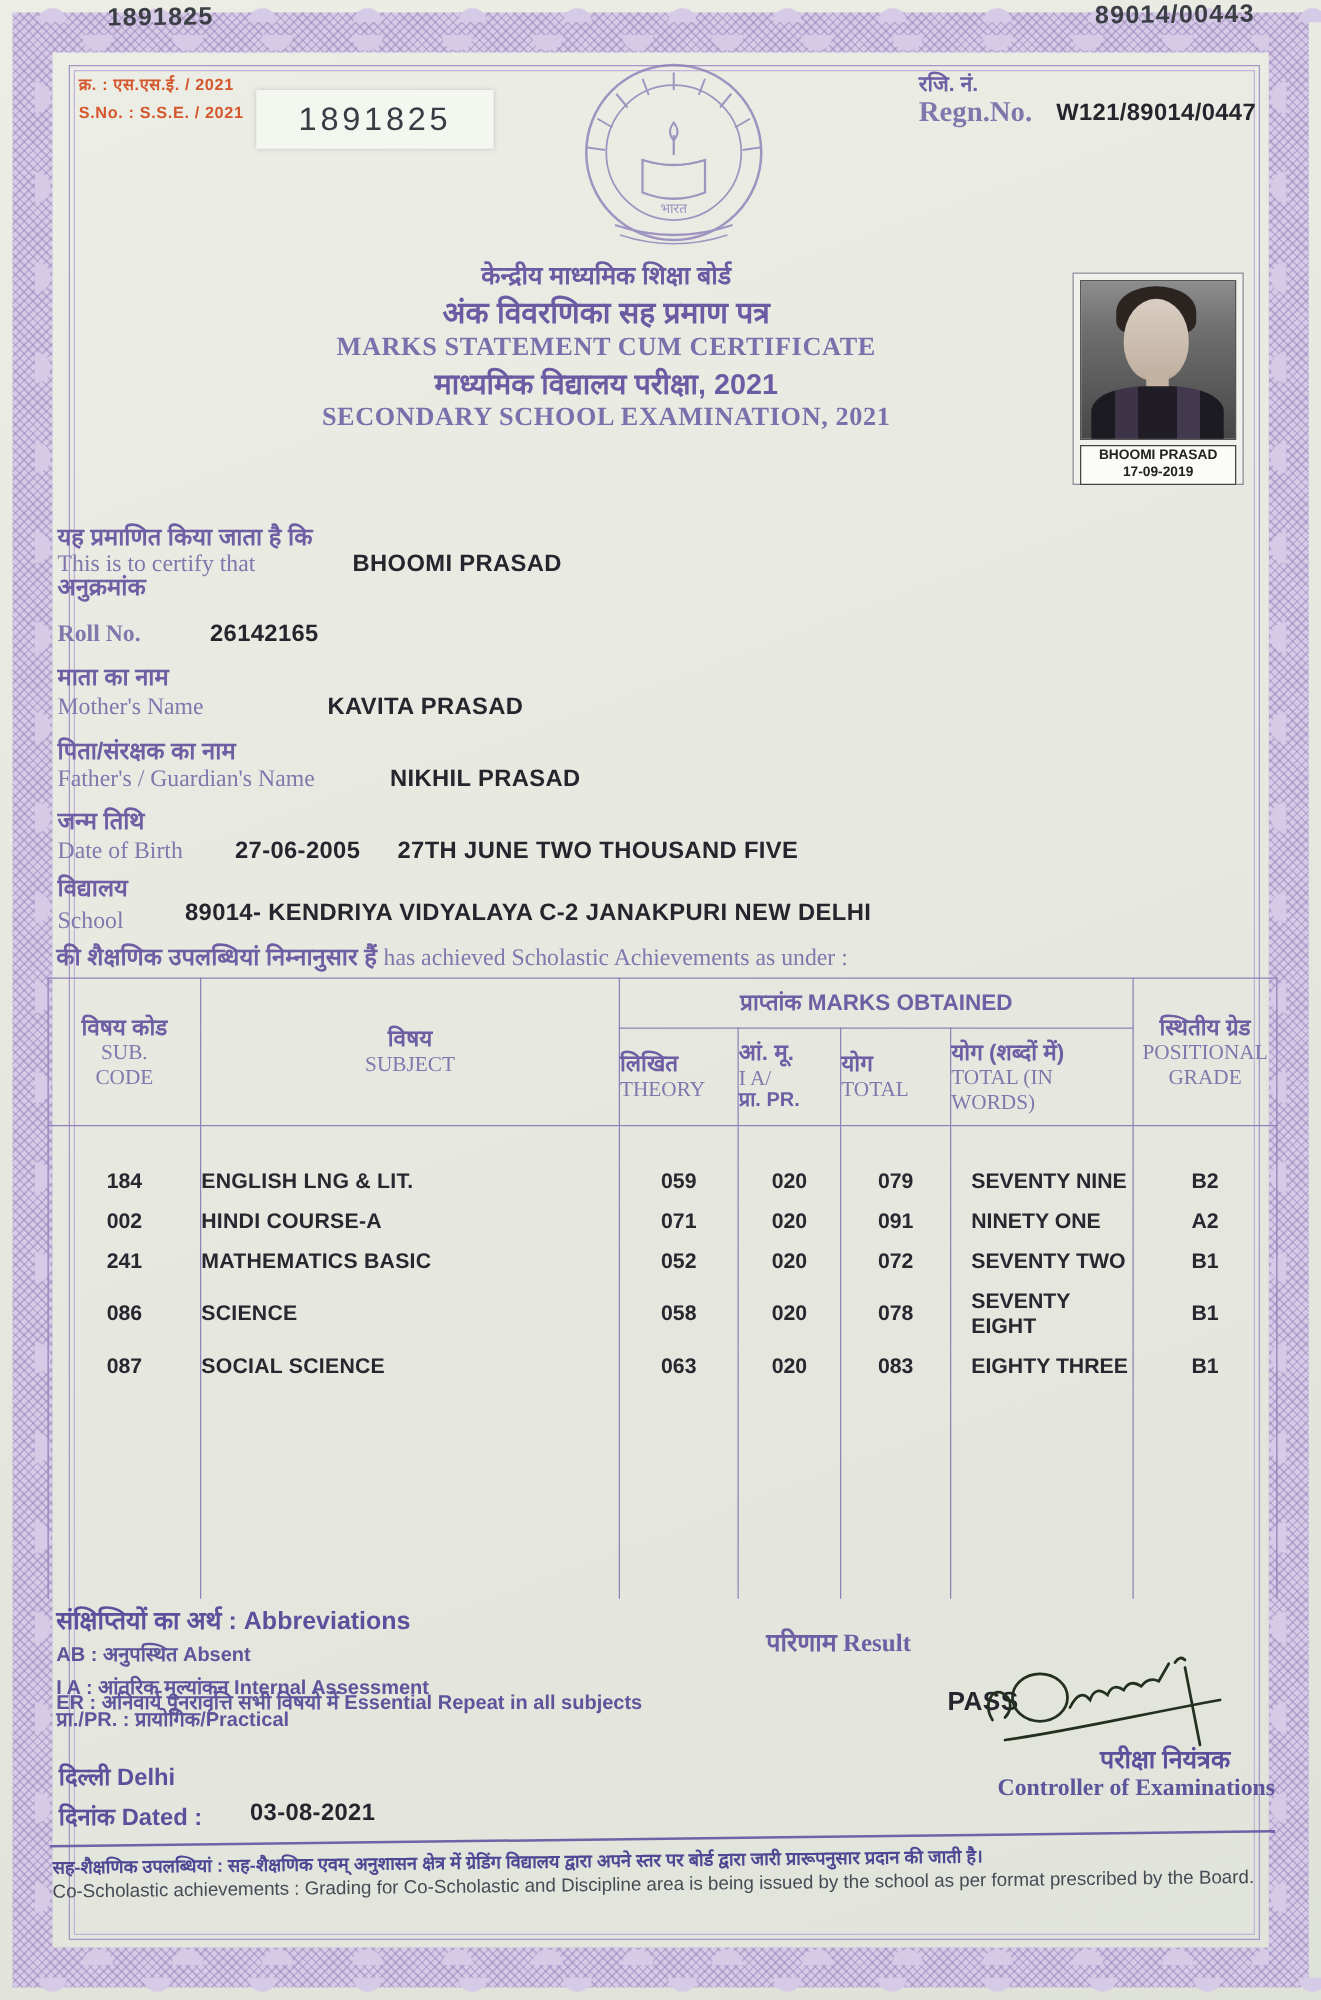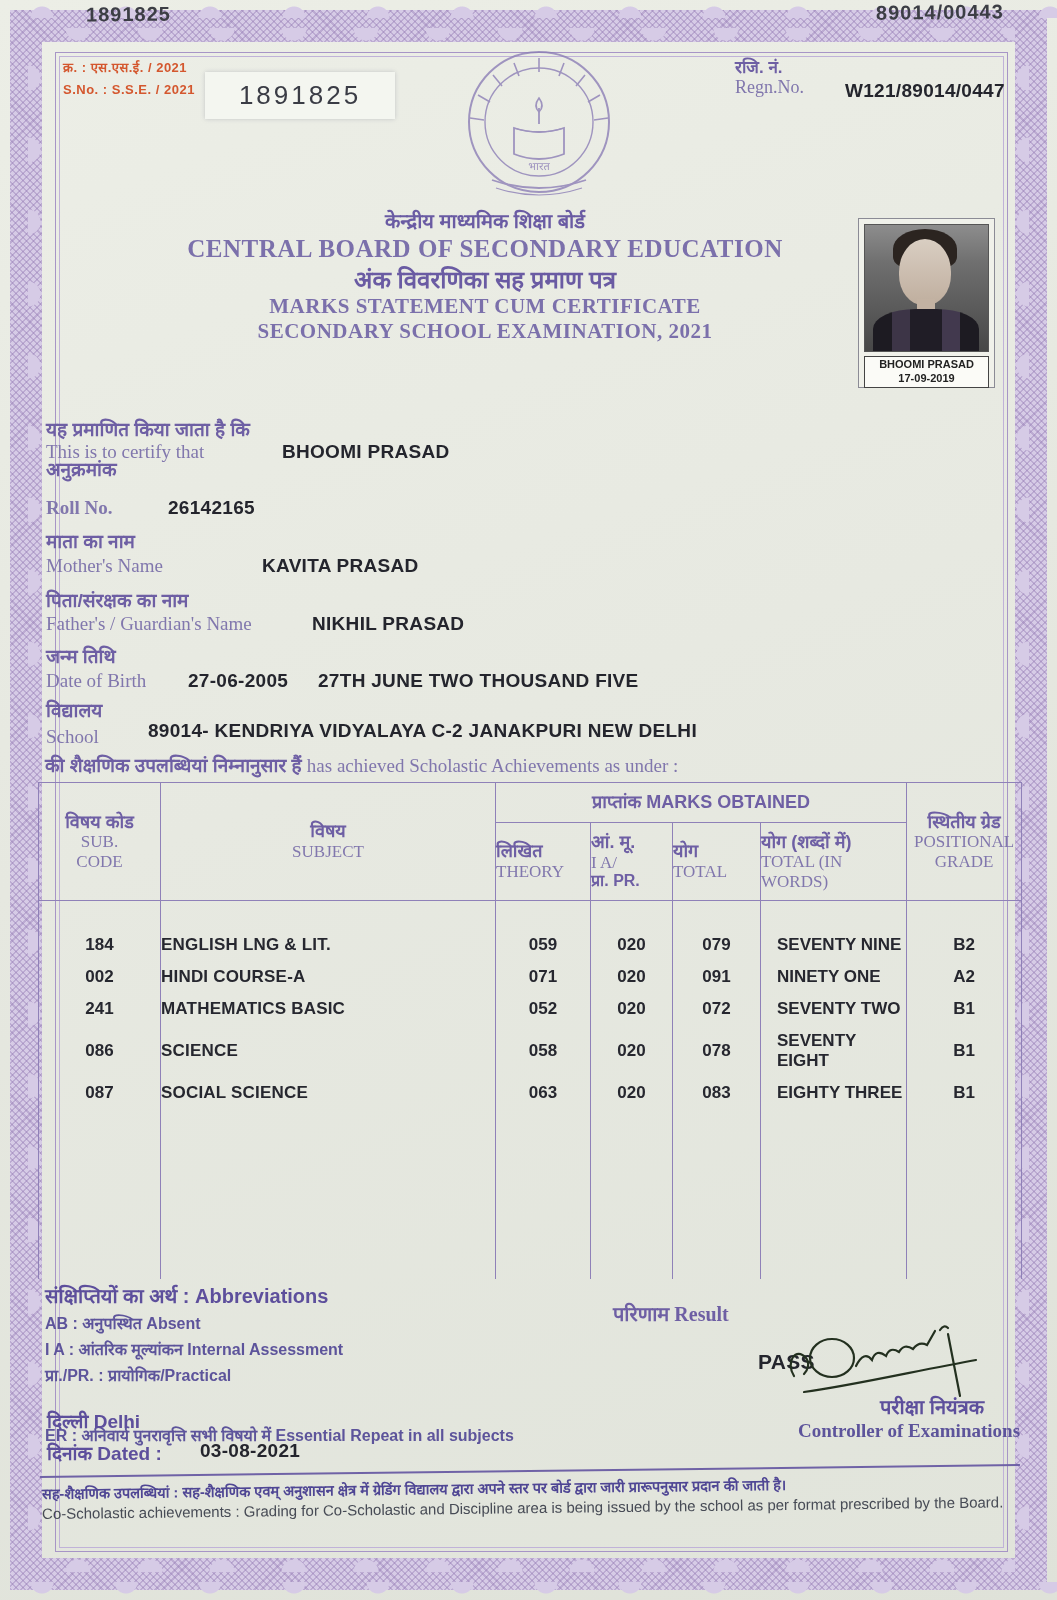--- a/index.html
+++ b/index.html
@@ -65,21 +65,21 @@
   
   .red-line{ color:#d4572e; font-size:13px; font-weight:bold; letter-spacing:.5px; filter:blur(.4px); }
   .serial-box{
     left:205px; top:72px; width:190px; height:47px;
     background:#f4f6f0; box-shadow:0 0 4px rgba(120,120,140,.35);
     display:flex; align-items:center; justify-content:center;
     font-size:26px; color:#3a3c45; letter-spacing:3px; font-weight:500;
   }
   
   .regn-hi{ left:735px; top:55px; font-size:17px; font-weight:bold; }
-  .regn-en{ left:735px; top:77px; font-size:18px; font-weight:normal; }
+  .regn-en{ left:735px; top:77px; font-size:23px; font-weight:bold; }
   .regn-val{ left:845px; top:80px; font-size:19px; }
   
   .titles{ left:70px; top:210px; width:830px; text-align:center; line-height:1.18; }
   .t-board-hi{ font-size:20px; font-weight:bold; color:#6a5ba3; }
   .t-board-en{ font-size:25px; font-weight:bold; color:#7b70ab; font-family:"Liberation Serif",serif; letter-spacing:.5px;}
   .t-doc-hi{ font-size:24px; font-weight:bold; color:#6a5ba3; margin-top:3px;}
   .t-doc-en{ font-size:21px; font-weight:bold; color:#7b70ab; font-family:"Liberation Serif",serif; letter-spacing:.5px;}
   .t-exam-hi{ font-size:23px; font-weight:bold; color:#6a5ba3; margin-top:4px;}
   .t-exam-en{ font-size:21px; font-weight:bold; color:#7b70ab; font-family:"Liberation Serif",serif; letter-spacing:.5px;}
   
@@ -202,23 +202,23 @@
       <div class="body"></div>
     </div>
     <div class="photo-caption">
       <div>BHOOMI PRASAD</div>
       <div>17-09-2019</div>
     </div>
   </div>
 
   <div class="abs titles">
     <div class="t-board-hi">केन्द्रीय माध्यमिक शिक्षा बोर्ड</div>
-    <div class="t-board-en">CENTRAL BOARD OF SECONDARY EDUCATION</div>
     <div class="t-doc-hi">अंक विवरणिका सह प्रमाण पत्र</div>
     <div class="t-doc-en">MARKS STATEMENT CUM CERTIFICATE</div>
+    <div class="t-exam-hi">माध्यमिक विद्यालय परीक्षा, 2021</div>
     <div class="t-exam-en">SECONDARY SCHOOL EXAMINATION, 2021</div>
   </div>
 
   <div class="abs hi lbl-hi" style="left:46px; top:416px;">यह प्रमाणित किया जाता है कि</div>
   <div class="abs en lbl-en" style="left:46px; top:441px;">This is to certify that</div>
   <div class="abs val info-val" style="left:282px; top:441px;">BHOOMI PRASAD</div>
 
   <div class="abs hi lbl-hi" style="left:46px; top:442px;margin-top:14px;">अनुक्रमांक</div>
   <div class="abs en lbl-en" style="left:46px; top:497px;font-weight:bold;">Roll No.</div>
   <div class="abs val info-val" style="left:168px; top:497px;">26142165</div>
@@ -357,21 +357,21 @@
           <td></td>
           <td></td>
     </tr>
   </tbody>
     </table>
 
   <div class="abs abbr-title">संक्षिप्तियों का अर्थ : Abbreviations</div>
   <div class="abs abbr-line" style="left:45px; top:1312px;">AB : अनुपस्थित Absent</div>
   <div class="abs abbr-line" style="left:45px; top:1338px;">I A : आंतरिक मूल्यांकन Internal Assessment</div>
   <div class="abs abbr-line" style="left:45px; top:1364px;">प्रा./PR. : प्रायोगिक/Practical</div>
-  <div class="abs abbr-line" style="left:45px; top:1424px;">ER : अनिवार्य पुनरावृत्ति सभी विषयो में Essential Repeat in all subjects</div>
+  <div class="abs abbr-line" style="left:45px; top:1350px;">ER : अनिवार्य पुनरावृत्ति सभी विषयो में Essential Repeat in all subjects</div>
 
   <div class="abs result-lbl">परिणाम Result</div>
   <div class="abs val result-val">PASS</div>
 
   <svg class="abs sig" viewBox="0 0 210 82">
     <g fill="none" stroke="#23301f" stroke-width="2.2" stroke-linecap="round">
       <path d="M14 58 c-9 -14 2 -30 12 -18 c4 5 2 12 -2 16"></path>
       <ellipse cx="52" cy="40" rx="22" ry="19"></ellipse>
       <path d="M76 48 q8 -16 16 -6 q4 -12 14 -4 q4 -10 13 -4 q5 -9 14 -3 q6 -8 14 -4 l8 -14"></path>
       <path d="M160 12 q4 -6 8 -2"></path>

